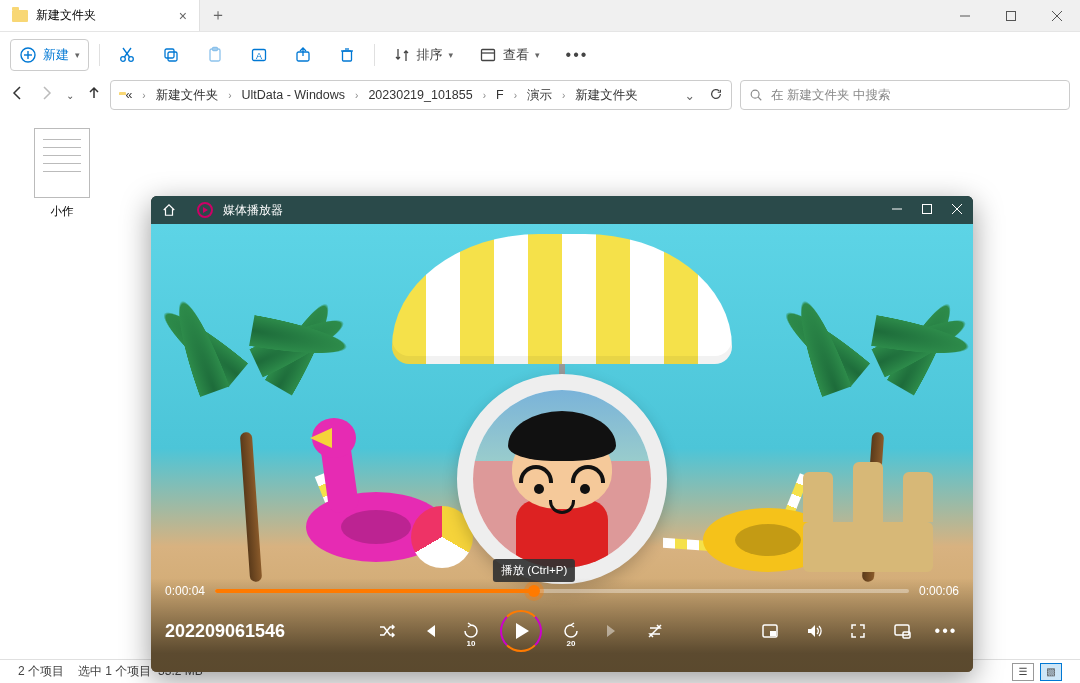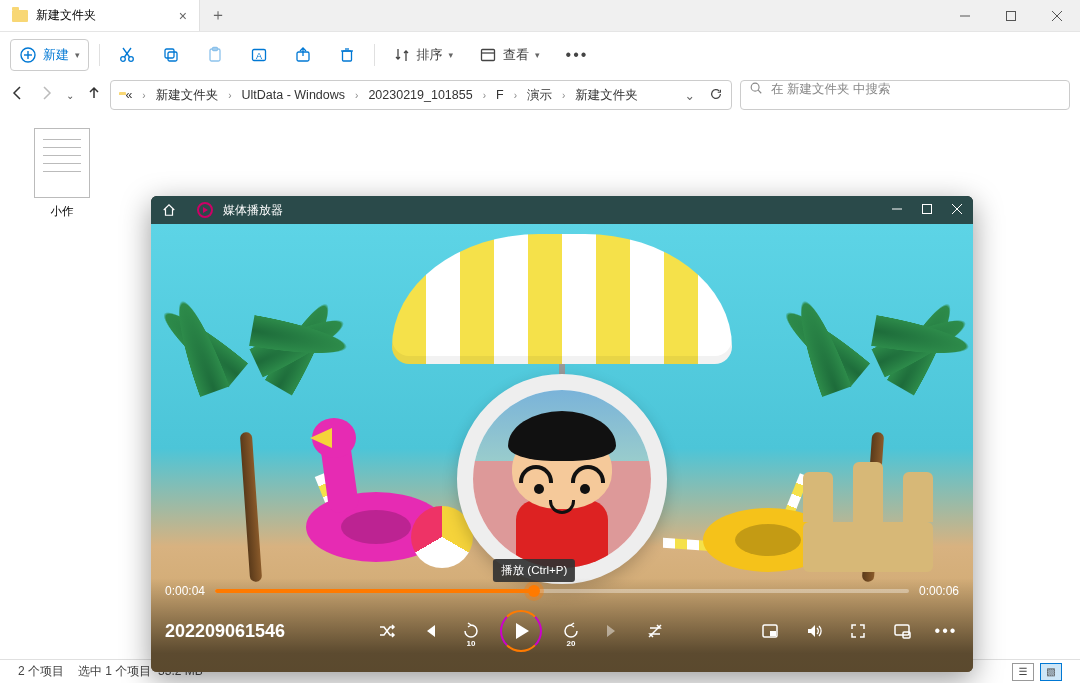--- a/index.html
+++ b/index.html
@@ -23,21 +23,21 @@
 .tool-dark { color: #444; }
 
 
 .addr-row { height: 38px; display: flex; align-items: center; padding: 4px 10px 8px 10px; gap: 8px; }
 .nav-btns { display: flex; gap: 12px; align-items: center; color: #555; }
 .nav-btns .dim { color: #bbb; }
 .addr-box { flex: 1; height: 30px; border: 1px solid #ccc; border-radius: 4px; display: flex; align-items: center; padding: 0 8px; gap: 6px; font-size: 12.5px; color: #333; }
 .crumb-sep { color: #888; margin: 0 4px; font-size: 10px; }
 .addr-box .dd { margin-left: auto; color: #666; }
 .addr-box .refresh { margin-left: 8px; color: #555; }
-.search-box { width: 330px; height: 30px; border: 1px solid #ccc; border-radius: 4px; display: flex; padding: 0 8px; gap: 8px; color: #888; font-size: 12.5px; }
+.search-box { width: 330px; height: 30px; border: 1px solid #ccc; border-radius: 4px; display: flex; align-items: center; padding: 0 8px; gap: 8px; color: #888; font-size: 12.5px; }
 
 
 .file-area { position: absolute; top: 116px; left: 0; right: 0; bottom: 24px; background: #fff; padding: 8px 10px; display: flex; gap: 24px; align-items: flex-start; }
 .file-item { width: 104px; display: flex; flex-direction: column; align-items: center; font-size: 11.5px; text-align: center; }
 .file-item.selected { background: #cde6f7; }
 .thumb-video { width: 80px; height: 60px; background: linear-gradient(180deg,#5ec8e0 0%,#e0b060 80%); border: 2px solid #333; position: relative; margin: 4px 0 6px 0; }
 .thumb-video::before, .thumb-video::after { content:""; position:absolute; top:-2px; bottom:-2px; width:8px; background: repeating-linear-gradient(180deg,#333 0 4px,#fff 4px 8px); }
 .thumb-video::before { left:-10px; }
 .thumb-video::after { right:-10px; }
 .thumb-doc { width: 56px; height: 70px; background: #fff; border: 1px solid #bbb; position: relative; margin: 4px 0 6px 0; }

